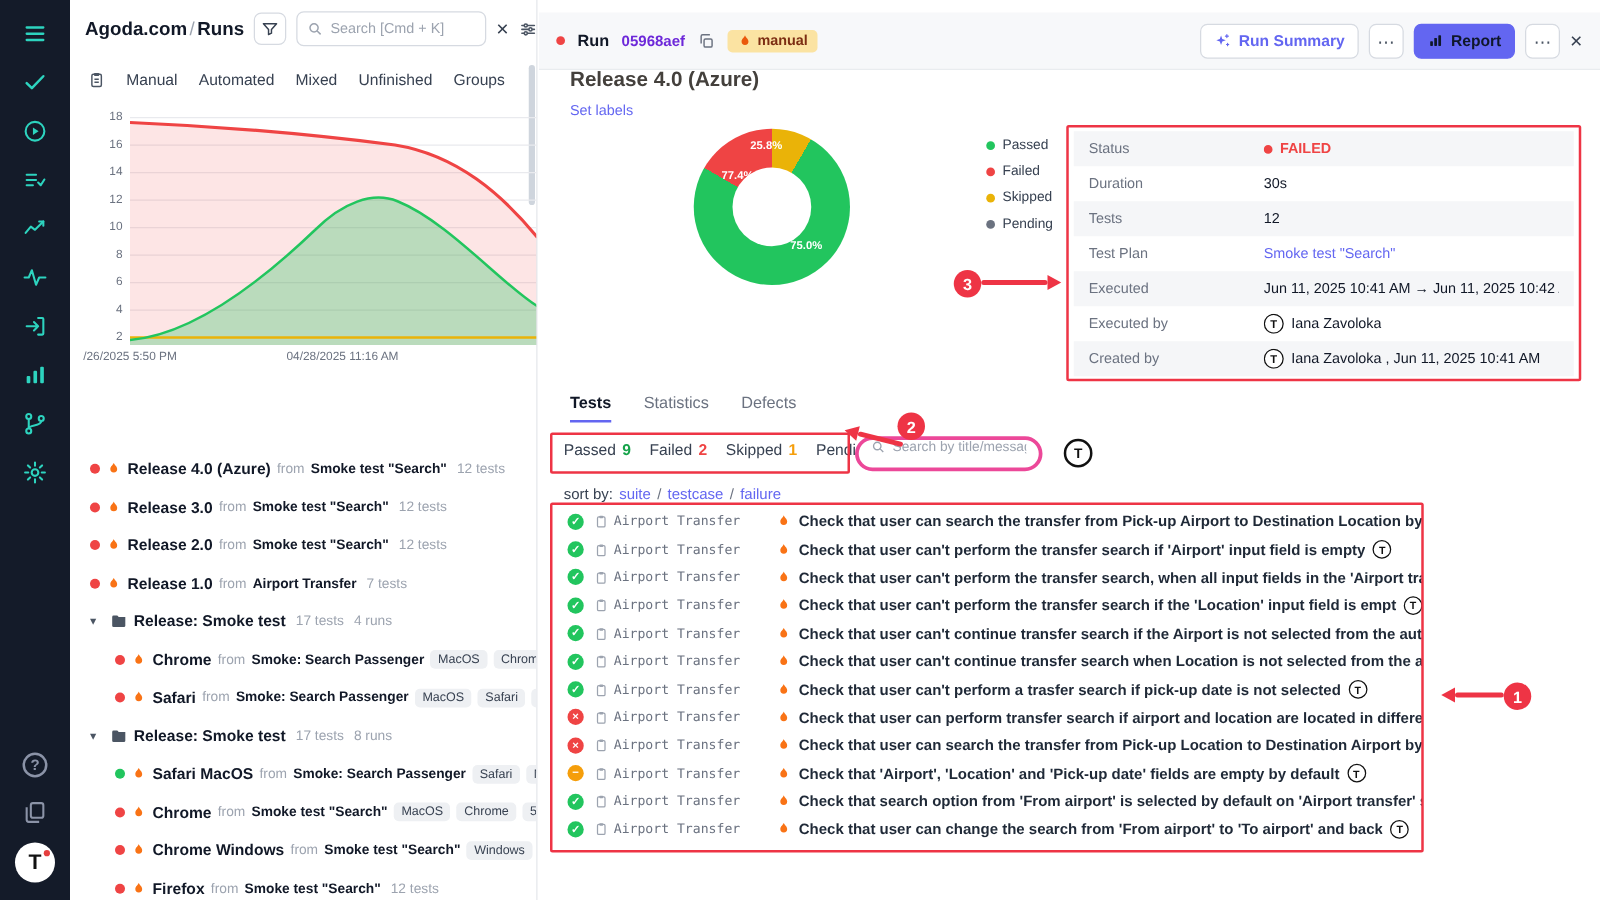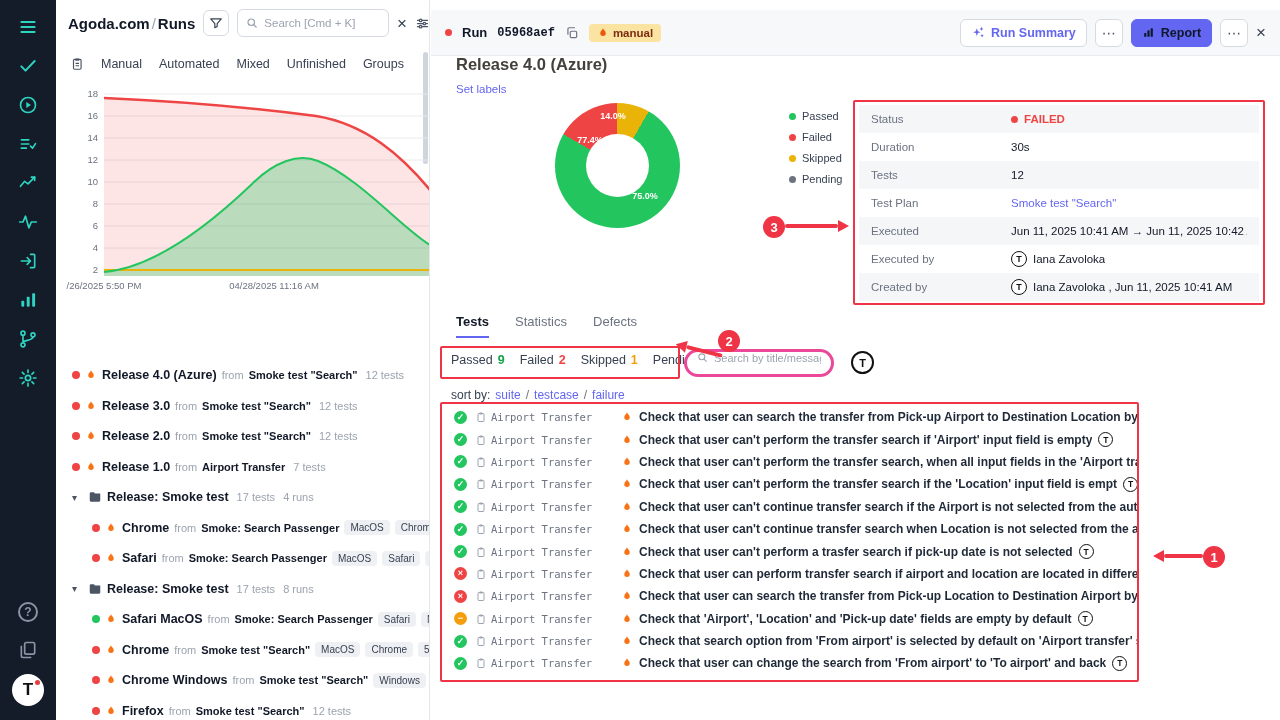--- a/index.html
+++ b/index.html
@@ -64,21 +64,21 @@
   .run-plan{font-weight:bold;color:#111827;font-size:11px;}
   .run-tests,.run-runs{color:#9ca3af;font-size:11px;margin-left:3px;}
   .badge-pill{background:#eef0f3;border-radius:4px;padding:2px 6px;font-size:10px;color:#374151;flex:0 0 auto;}
 
   
   .main{position:absolute;left:431px;top:0;width:849px;height:720px;background:#fff;overflow:hidden;}
   .main-topbar{position:absolute;left:0;top:10px;right:0;height:46px;background:#f7f8fa;border-bottom:1px solid #e9ecef;
     display:flex;align-items:center;gap:10px;padding:0 14px;}
   .tb-dot{width:7px;height:7px;border-radius:50%;background:var(--fail);}
   .tb-run{font-size:13px;font-weight:bold;color:#111827;}
-  .tb-id{font-family:Liberation Mono, monospace;font-size:12px;font-weight:bold;color:#0f172a;}
+  .tb-id{font-family:Liberation Sans, sans-serif;font-size:12px;font-weight:bold;color:#6d28d9;}
   .tb-copy{color:#6b7280;cursor:pointer;} .tb-copy svg{width:14px;height:14px;}
   .manual-badge{display:flex;align-items:center;gap:4px;background:#fbe3a2;color:#7c2d12;font-size:11.5px;font-weight:bold;
     border-radius:4px;padding:3px 8px;cursor:default;}
   .tb-right{margin-left:auto;display:flex;align-items:center;gap:8px;}
   .btn{display:flex;align-items:center;gap:6px;height:28px;border-radius:6px;font-size:12.5px;cursor:pointer;border:1px solid #d6dae1;background:#fff;padding:0 10px;color:#4b5563;font-family:"Liberation Sans",sans-serif;}
   .btn-summary{color:var(--accent);font-weight:bold;}
   .btn-summary svg{width:14px;height:14px;}
   .btn-more{width:28px;justify-content:center;font-size:14px;padding:0;}
   .btn-report{background:var(--accent);border-color:var(--accent);color:#0f172a;font-weight:bold;}
   .btn-report svg{width:13px;height:13px;}
@@ -535,21 +535,21 @@
       <button class="plain-x">×</button>
     </div>
   </div>
 
   <h1 class="run-title">Release 4.0 (Azure)</h1>
   <a class="set-labels">Set labels</a>
 
   <div class="donut">
     <span class="donut-lbl dl-pass">75.0%</span>
     <span class="donut-lbl dl-fail">77.4%</span>
-    <span class="donut-lbl dl-skip">14.0%</span>
+    <span class="donut-lbl dl-skip">25.8%</span>
   </div>
   <div class="legend">
 
       <div class="legend-item lg-pass">
         <span class="lg-dot"></span>
         <span>Passed</span>
       </div>
 
       <div class="legend-item lg-fail">
         <span class="lg-dot"></span>

